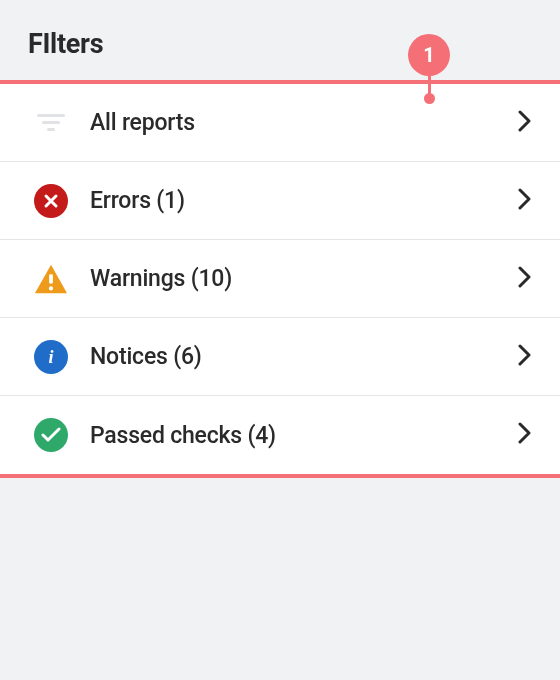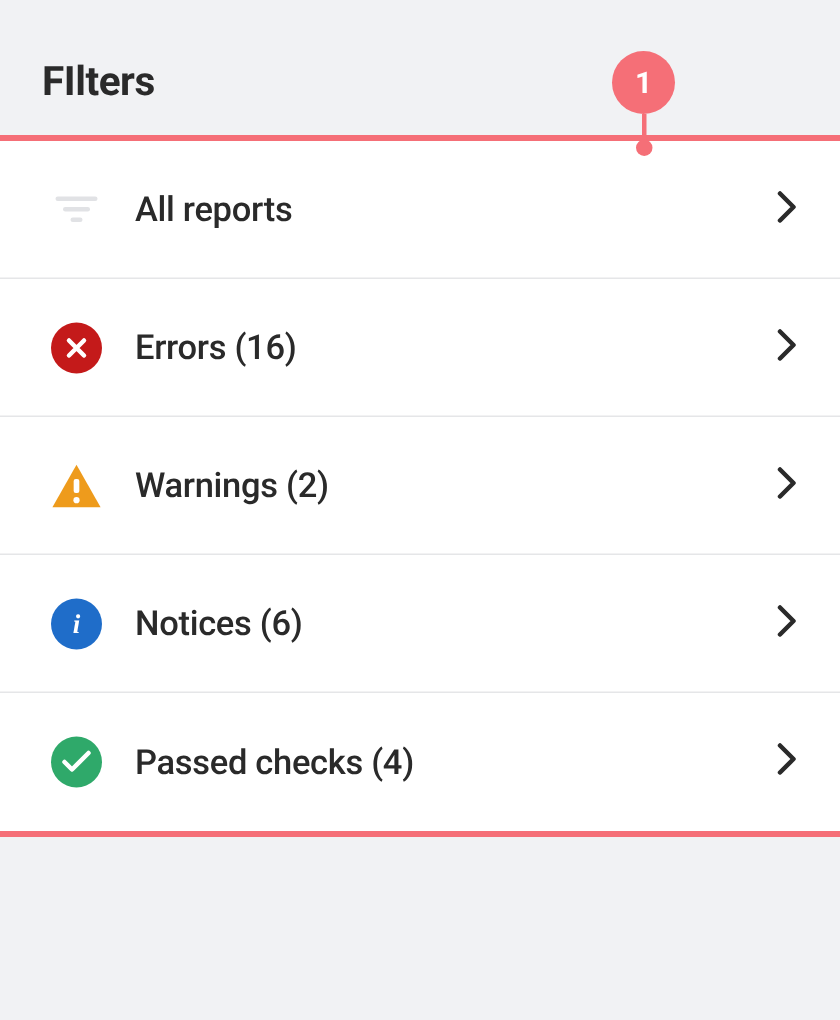--- a/index.html
+++ b/index.html
@@ -4,21 +4,21 @@
   <style>
     * { margin: 0; padding: 0; box-sizing: border-box; }
     body {
       font-family: -apple-system, BlinkMacSystemFont, "Segoe UI", Roboto, Helvetica, Arial, sans-serif;
       background: #f1f2f4;
       width: 560px;
       height: 680px;
       overflow: hidden;
     }
     .header {
-      padding: 38px 28px 20px 28px;
+      padding: 28px 28px 20px 28px;
       position: relative;
     }
     .header-title {
       font-size: 27px;
       font-weight: 700;
       color: #2a2a2a;
       letter-spacing: -0.3px;
     }
     .badge-container {
       position: absolute;
@@ -53,21 +53,21 @@
       margin-top: -1px;
     }
     .list {
       border-top: 4px solid #f56f77;
       border-bottom: 4px solid #f56f77;
       background: #fff;
     }
     .list-item {
       display: flex;
       align-items: center;
-      height: 92px;
+      height: 78px;
       padding: 0 28px 0 34px;
       border-bottom: 1px solid #e5e6e8;
       cursor: pointer;
       background: #fff;
     }
     .list-item:last-child { border-bottom: none; }
     .icon-slot {
       width: 34px;
       height: 34px;
       flex: 0 0 34px;
@@ -154,37 +154,37 @@
   </div>
 
   <div class="list-item">
     <div class="icon-slot">
       <div class="round-icon bg-error">
         <svg width="16" height="16" viewBox="0 0 16 16">
             <path d="M3 3 L13 13 M13 3 L3 13" stroke="#fff" stroke-width="3" stroke-linecap="round"></path>
           </svg>
       </div>
     </div>
-    <div class="list-label">Errors (16)</div>
+    <div class="list-label">Errors (1)</div>
     <div class="chevron">
       <svg width="14" height="22" viewBox="0 0 14 22">
           <path d="M2 2 L11 11 L2 20" stroke="#2a2a2a" stroke-width="3" fill="none" stroke-linecap="round" stroke-linejoin="round"></path>
         </svg>
     </div>
   </div>
 
   <div class="list-item">
     <div class="icon-slot">
       <svg width="36" height="32" viewBox="0 0 36 32">
         <path d="M18 1 L35 31 L1 31 Z" fill="#ee9b1c"></path>
         <rect x="16" y="11" width="4" height="10" rx="1.5" fill="#fff"></rect>
         <circle cx="18" cy="26" r="2.2" fill="#fff"></circle>
       </svg>
     </div>
-    <div class="list-label">Warnings (2)</div>
+    <div class="list-label">Warnings (10)</div>
     <div class="chevron">
       <svg width="14" height="22" viewBox="0 0 14 22">
           <path d="M2 2 L11 11 L2 20" stroke="#2a2a2a" stroke-width="3" fill="none" stroke-linecap="round" stroke-linejoin="round"></path>
         </svg>
     </div>
   </div>
 
   <div class="list-item">
     <div class="icon-slot">
       <div class="round-icon bg-info">

